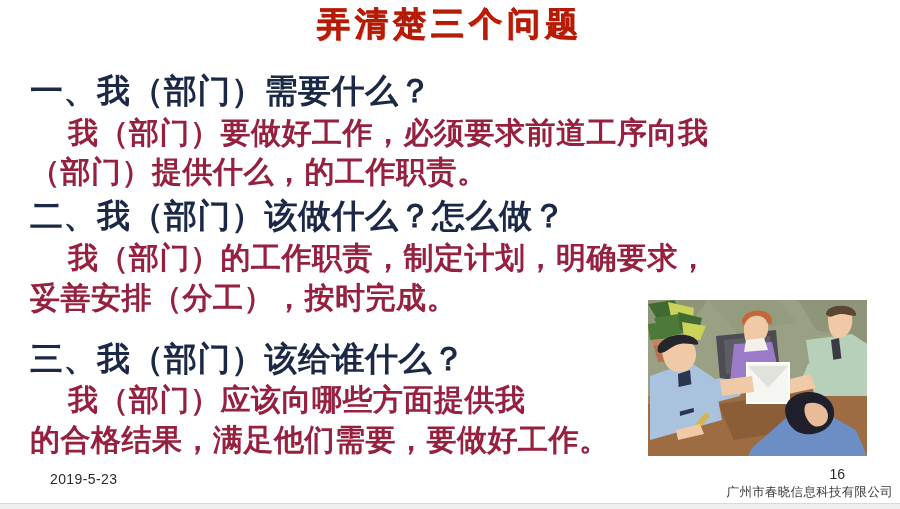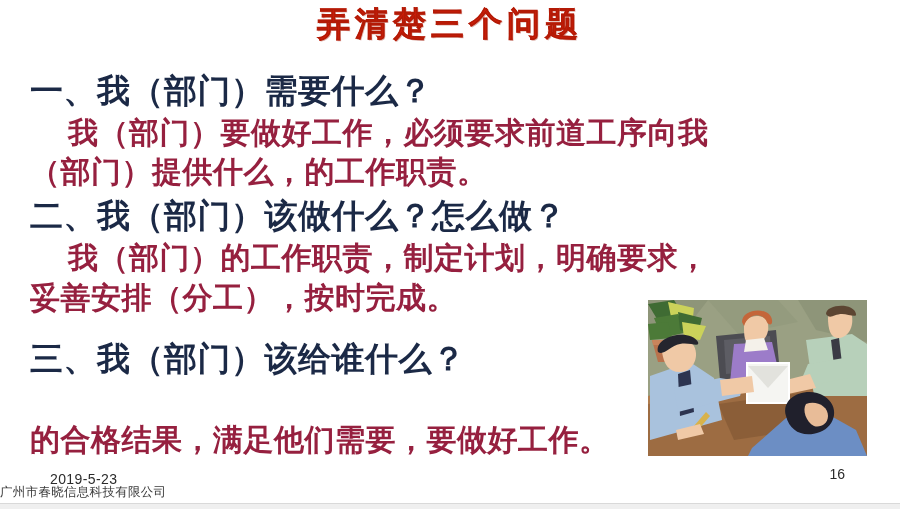--- a/index.html
+++ b/index.html
@@ -102,20 +102,21 @@
     text-align: right;
     font-family: "Liberation Sans", "DejaVu Sans", sans-serif;
     font-size: 14px;
     color: #2b2b2b;
   }
   .footer-company {
     position: absolute;
     left: 0;
     top: 484px;
     width: 893px;
+    text-align: right;
     font-family: "DejaVu Sans", "Liberation Sans", sans-serif;
     font-size: 12.5px;
     color: #3a3a3a;
     letter-spacing: 0.3px;
   }
   .bottom-band {
     position: absolute;
     left: 0;
     top: 503px;
     width: 900px;
@@ -145,21 +146,21 @@
       <div class="q-heading">二、我（部门）该做什么？怎么做？</div>
       <div class="q-answer">
         <span class="indent"></span><span>我（部门）的工作职责，制定计划，明确要求，</span><br>
         <span>妥善安排（分工），按时完成。</span>
       </div>
     </div>
 
     <div class="block-3">
       <div class="q-heading">三、我（部门）该给谁什么？</div>
       <div class="q-answer answer-narrow">
-        <span class="indent"></span><br>
+        <span class="indent"></span><span>我（部门）应该向哪些方面提供我</span><br>
         <span>的合格结果，满足他们需要，要做好工作。</span>
       </div>
     </div>
 
   </div>
 
   <div class="clipart">
     <svg viewBox="0 0 219 156" xmlns="http://www.w3.org/2000/svg">
 
       <rect x="0" y="0" width="219" height="156" fill="#9aa083"></rect>

